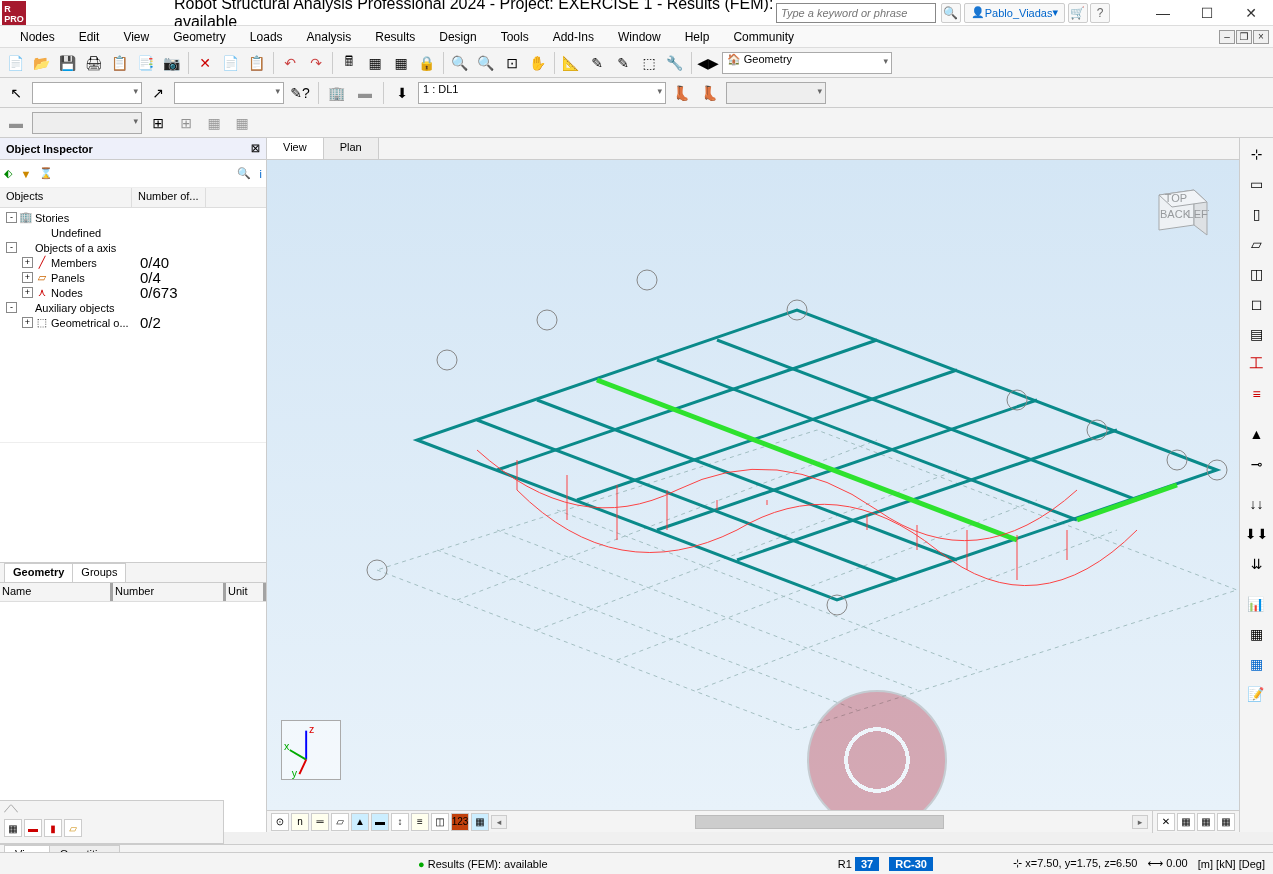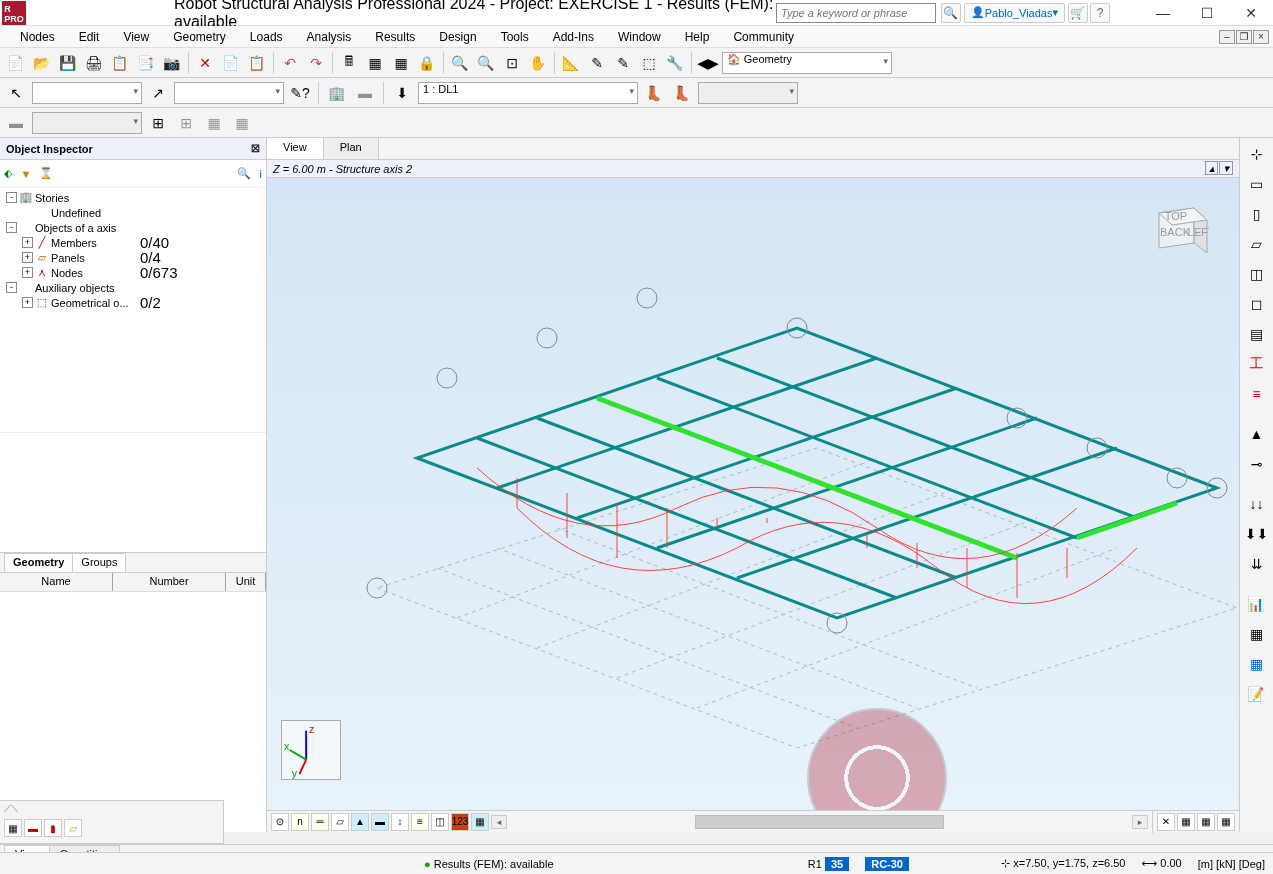--- a/index.html
+++ b/index.html
@@ -31,40 +31,40 @@
 .tree-body{flex:1;overflow:auto;padding:2px 0;font-size:11px}
 .tree-row{display:flex;align-items:center;padding:1px 0;height:15px}
 .tree-indent{display:inline-block}
 .tree-toggle{width:11px;height:11px;border:1px solid #888;font-size:9px;line-height:9px;text-align:center;margin-right:2px;background:#fff}
 .tree-icon{width:14px;display:inline-block;text-align:center;margin-right:2px}
 .tree-count{position:absolute;left:140px;font-size:15px}
 .tree-row{position:relative}
 .geom-tabs{height:20px;background:#f4f4f4;border-top:1px solid #ccc;display:flex;padding-left:4px}
 .geom-tab{padding:2px 8px;font-size:11px;border:1px solid #ccc;border-bottom:none;background:#fff;margin-right:-1px}
 .prop-hdr{height:20px;background:#f4f4f4;display:flex;border-bottom:1px solid #ddd;border-top:1px solid #ccc}
-.prop-hdr div{flex:1;text-align:center;padding:2px;border-right:1px solid #a3a3a3;font-size:11px}
+.prop-hdr div{flex:1;text-align:left;padding:2px;border-right:3px solid #a3a3a3;font-size:11px}
 .prop-body{flex:1;background:#fff}
 .bottom-tabs{height:20px;background:#f4f4f4;display:flex;padding-left:4px;border-top:1px solid #ccc}
 .bottom-tab{padding:2px 10px;font-size:11px;border:1px solid #ccc;background:#fff;margin-right:-1px}
 .bottom-tab.inactive{background:#eee}
 .view-area{flex:1;display:flex;flex-direction:column;background:#fff;position:relative}
 .view-tabs{height:22px;background:#f4f4f4;display:flex;border-bottom:1px solid #ccc}
 .view-tab{padding:3px 16px;border-right:1px solid #ccc;font-size:11px;background:#fff}
 .view-tab.inactive{background:#eee}
 .view-subbar{height:18px;background:#eef0fa;border-bottom:1px solid #ccc;display:flex;align-items:center;padding:0 6px;font-size:11px;font-style:italic;justify-content:space-between}
 .canvas{flex:1;background:linear-gradient(180deg,#d4e6f5 0%,#e8f2fa 100%);position:relative;overflow:hidden}
 .viewcube{position:absolute;top:20px;right:30px;width:70px;height:70px;opacity:.8}
 .axis-widget{position:absolute;bottom:30px;left:14px;width:60px;height:60px;border:1px solid #aaa;background:rgba(255,255,255,.5)}
 .results-overlay{position:absolute;bottom:20px;right:20px;color:#ff0000;font-weight:bold;font-size:14px;text-align:left;line-height:1.35}
 .view-bottom-toolbar{height:22px;background:#f4f4f4;border-top:1px solid #ccc;display:flex;align-items:center;padding:0 4px;gap:2px}
 .vb-btn{width:18px;height:18px;border:1px solid #ccc;background:#fff;font-size:10px;display:flex;align-items:center;justify-content:center}
 .right-toolbar{width:34px;background:#f4f4f4;border-left:1px solid #ccc;display:flex;flex-direction:column;align-items:center;padding:4px 0;gap:6px}
 .rt-btn{width:26px;height:24px;display:flex;align-items:center;justify-content:center;border:1px solid transparent;font-size:14px}
 .mid-toolbar{height:26px;background:#f4f4f4;border-top:1px solid #ccc;border-bottom:1px solid #ccc;display:flex;align-items:center;padding:0 4px;gap:2px}
-.statusbar{height:22px;background:#f4f4f4;border-top:1px solid #ccc;display:flex;align-items:center;padding:0 8px;font-size:11px;gap:16px}
+.statusbar{height:22px;background:#f4f4f4;border-top:1px solid #ccc;display:flex;align-items:center;padding:0 8px;font-size:11px;gap:10px}
 .status-chip{padding:1px 6px;background:#0066cc;color:#fff;font-weight:bold}
 svg{display:block}
 .sb-track{flex:1;background:#f4f4f4;height:14px;position:relative}
 .sb-thumb{position:absolute;left:30%;width:40%;height:100%;background:#cdcdcd;border:1px solid #bbb}
 .sb-btn{width:16px;height:14px;background:#eee;border:1px solid #ccc;display:flex;align-items:center;justify-content:center;font-size:9px;color:#666}
 .model-svg{position:absolute;top:50px;left:50px;width:980px;height:520px}
 </style>
 </head>
 <body>
 
@@ -143,21 +143,21 @@
   <div class="tb-btn">↖</div>
   <div class="tb-combo" style="width:110px"></div>
   <div class="tb-btn">↗</div>
   <div class="tb-combo" style="width:110px"></div>
   <div class="tb-btn">✎?</div>
   <div class="tb-sep"></div>
   <div class="tb-btn">🏢</div>
   <div class="tb-btn" style="opacity:.4">▬</div>
   <div class="tb-sep"></div>
   <div class="tb-btn">⬇</div>
-  <div class="tb-combo" style="width:220px"><span>1 : DL1</span></div>
+  <div class="tb-combo" style="width:248px"><span>1 : DL1</span></div>
   <div class="tb-btn">👢</div>
   <div class="tb-btn">👢</div>
   <div class="tb-combo" style="width:100px;background:#eee"></div>
 </div>
 
 <div class="toolbar3">
   <div class="tb-btn" style="opacity:.4">▬</div>
   <div class="tb-combo" style="width:110px;background:#eee"></div>
   <div class="tb-btn">⊞</div>
   <div class="tb-btn" style="opacity:.4">⊞</div>
@@ -173,20 +173,24 @@
       <span style="font-size:10px">☒</span>
     </div>
     <div class="obj-toolbar">
       <span style="color:#080">⬖</span>
       <span style="color:#c80">▼</span>
       <span style="color:#c80">⌛</span>
       <span style="flex:1"></span>
       <span style="color:#06c">🔍</span>
       <span style="color:#06c">ℹ</span>
     </div>
+    <div class="tree-hdr">
+      <div style="width:132px">Objects</div>
+      <div>Number of...</div>
+    </div>
     <div class="tree-body" id="tree-body">
         <div class="tree-row">
           <span class="tree-indent" style="width: 6px;"></span>
           <span class="tree-toggle">-</span>
           <span class="tree-icon">🏢</span>
           <span>Stories</span>
         </div>
         <div class="tree-row">
           <span class="tree-indent" style="width: 22px;"></span>
           <span style="width: 13px; display: inline-block;"></span>
@@ -244,24 +248,20 @@
       <div>Number</div>
       <div style="flex:0 0 40px">Unit</div>
     </div>
     <div class="prop-body"></div>
   </div>
 
   <div class="view-area">
     <div class="view-tabs">
       <div class="view-tab">View</div>
       <div class="view-tab inactive">Plan</div>
-    </div>
-    <div class="view-subbar">
-      <span><span>Z = 6.00 m - </span><span>Structure axis 2</span></span>
-      <span><span style="border:1px solid #999;padding:0 3px;margin-right:1px">▴</span><span style="border:1px solid #999;padding:0 3px">▾</span></span>
     </div>
     <div class="canvas">
 
       <svg class="model-svg" viewBox="0 0 980 520">
 
         <g stroke="#8aa" stroke-width="1" stroke-dasharray="4 4" fill="none" opacity="0.7">
           <path d="M60 360 L480 520 L920 380 L500 220 Z"></path>
           <path d="M120 340 L540 500"></path>
             <path d="M180 320 L600 480"></path>
             <path d="M240 300 L660 460"></path>
@@ -412,19 +412,19 @@
 
 <div class="bottom-tabs" style="position:absolute;left:0;top:844px;width:1273px;border-bottom:1px solid #ccc">
   <div class="bottom-tab">View</div>
   <div class="bottom-tab inactive">Quantities</div>
 </div>
 
 <div class="statusbar" style="position:absolute;left:0;top:852px;width:1273px">
   <span style="flex:0 0 400px"></span>
   <span><span style="color:#0a0">●</span> <span>Results (FEM): available</span></span>
   <span style="flex:1"></span>
-  <span><span>R1</span> <span class="status-chip">35</span></span>
+  <span><span>R1</span> <span class="status-chip">37</span></span>
   <span class="status-chip">RC-30</span>
   <span style="flex:0 0 60px"></span>
   <span>⊹ <span>x=7.50, y=1.75, z=6.50</span></span>
   <span>⟷ <span>0.00</span></span>
   <span>[m] [kN] [Deg]</span>
 </div>
 
 </body></html>

